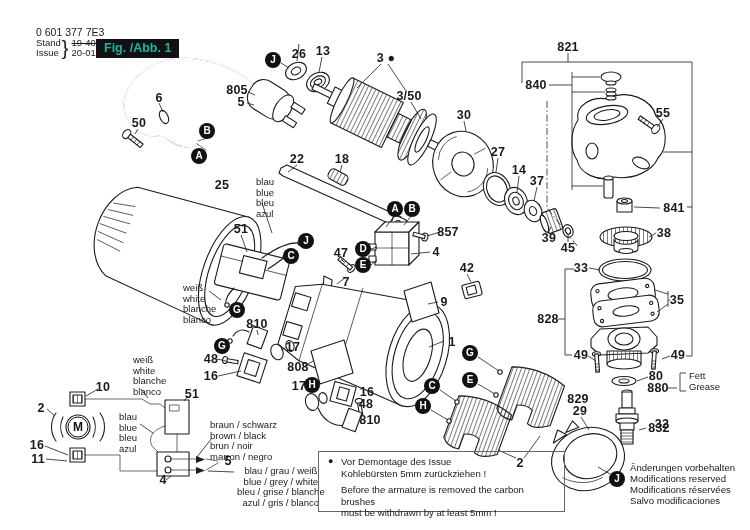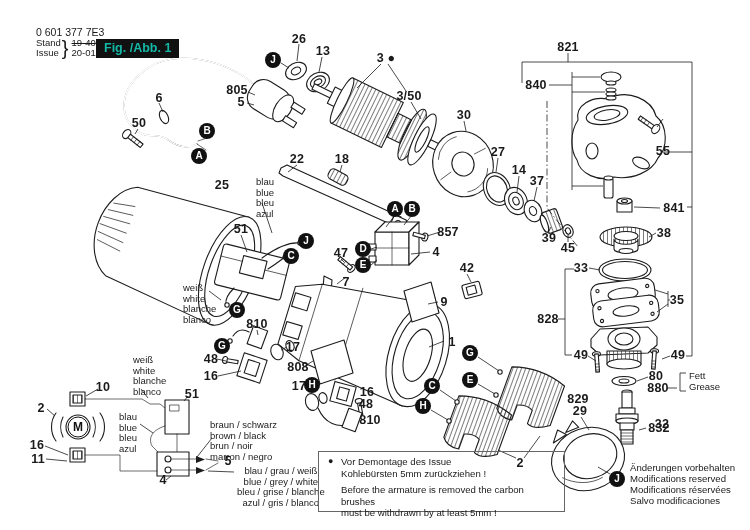--- a/index.html
+++ b/index.html
@@ -379,21 +379,21 @@
       <div class="rev-brace">}</div>
       <div class="rev-vals">
         <span class="strike">19-40</span>
         <span>20-01-08</span>
       </div>
     </div>
   </div>
   <div class="fig-box">Fig. /Abb. 1</div>
 
   <div>
-      <div class="callout" style="left: 299px; top: 39px;">26</div>
+      <div class="callout" style="left: 299px; top: 54px;">26</div>
       <div class="callout" style="left: 323px; top: 51px;">13</div>
       <div class="callout" style="left: 386px; top: 58px;">3 ●</div>
       <div class="callout" style="left: 409px; top: 96px;">3/50</div>
       <div class="callout" style="left: 237px; top: 90px;">805</div>
       <div class="callout" style="left: 241px; top: 102px;">5</div>
       <div class="callout" style="left: 159px; top: 98px;">6</div>
       <div class="callout" style="left: 139px; top: 123px;">50</div>
       <div class="callout" style="left: 222px; top: 185px;">25</div>
       <div class="callout" style="left: 297px; top: 159px;">22</div>
       <div class="callout" style="left: 342px; top: 159px;">18</div>
@@ -416,21 +416,21 @@
       <div class="callout" style="left: 211px; top: 359px;">48</div>
       <div class="callout" style="left: 211px; top: 376px;">16</div>
       <div class="callout" style="left: 293px; top: 347px;">17</div>
       <div class="callout" style="left: 298px; top: 367px;">808</div>
       <div class="callout" style="left: 299px; top: 386px;">17</div>
       <div class="callout" style="left: 367px; top: 392px;">16</div>
       <div class="callout" style="left: 366px; top: 404px;">48</div>
       <div class="callout" style="left: 370px; top: 420px;">810</div>
       <div class="callout" style="left: 568px; top: 47px;">821</div>
       <div class="callout" style="left: 536px; top: 85px;">840</div>
-      <div class="callout" style="left: 663px; top: 113px; margin-top: 38px;">55</div>
+      <div class="callout" style="left: 663px; top: 113px;">55</div>
       <div class="callout" style="left: 674px; top: 208px;">841</div>
       <div class="callout" style="left: 664px; top: 233px;">38</div>
       <div class="callout" style="left: 581px; top: 268px;">33</div>
       <div class="callout" style="left: 677px; top: 300px;">35</div>
       <div class="callout" style="left: 548px; top: 319px;">828</div>
       <div class="callout" style="left: 581px; top: 355px;">49</div>
       <div class="callout" style="left: 678px; top: 355px;">49</div>
       <div class="callout" style="left: 656px; top: 376px;">80</div>
       <div class="callout" style="left: 658px; top: 388px;">880</div>
       <div class="callout" style="left: 578px; top: 399px;">829</div>

